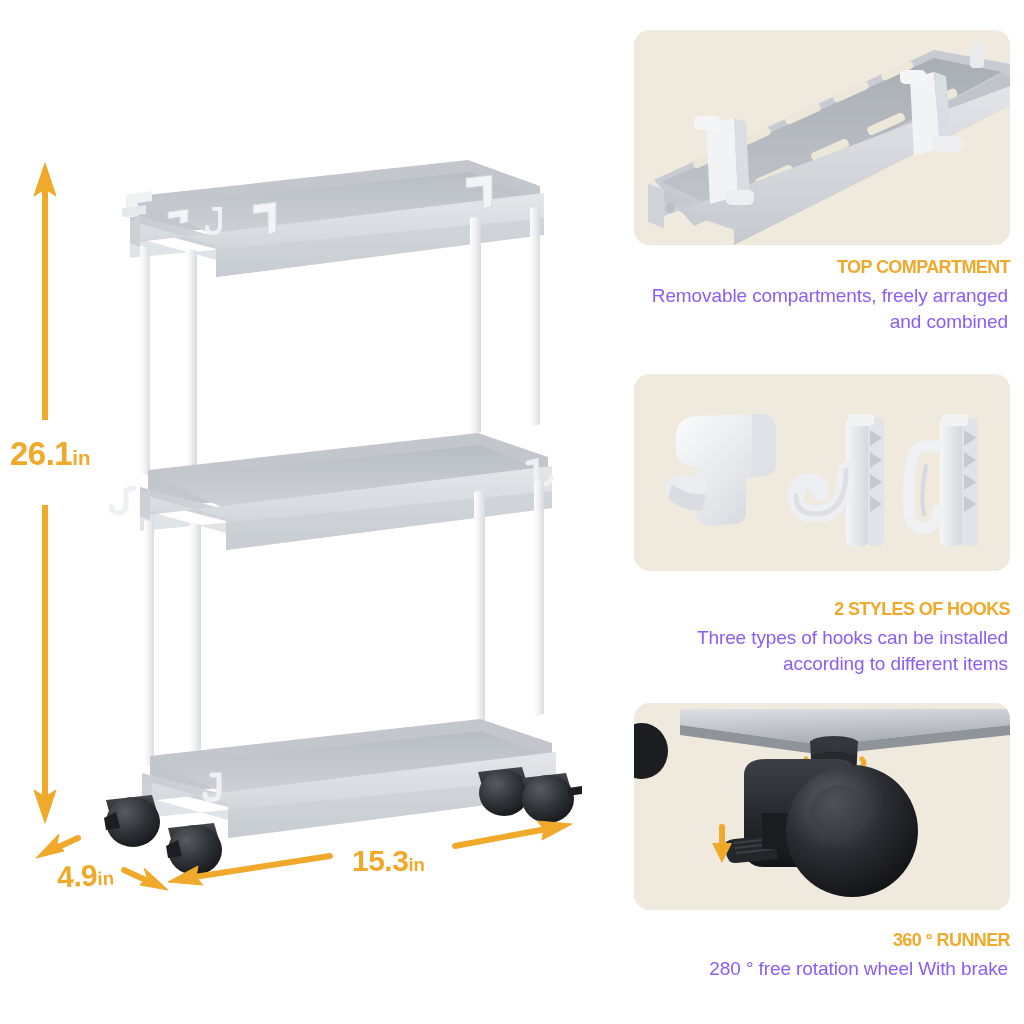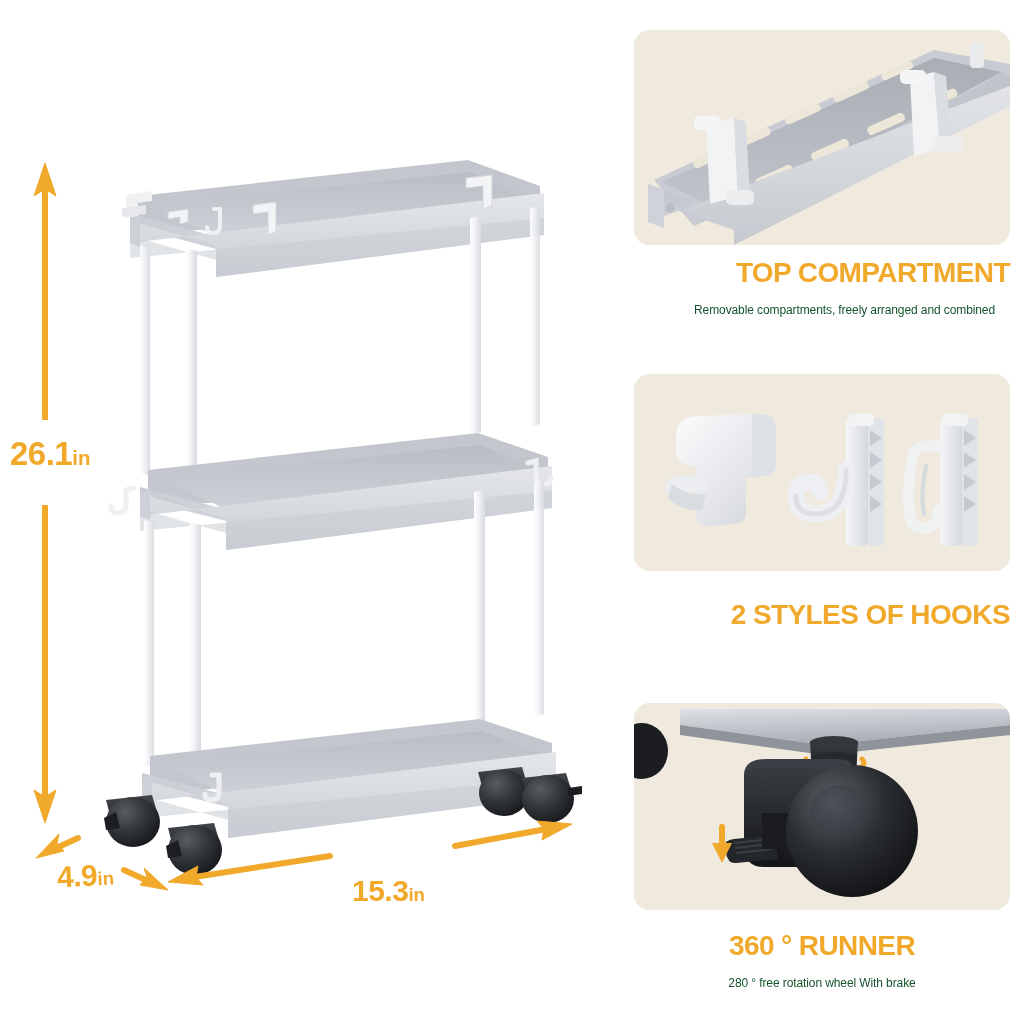--- a/index.html
+++ b/index.html
@@ -31,21 +31,20 @@
     font-size:33px;
   }
   #dim-depth-label{
     left:57px;top:861px;
     font-size:30px;
     transform:rotate(-3deg);
   }
   #dim-width-label{
     left:352px;top:846px;
     font-size:30px;
-    margin-top:30px;
   }
 
   
   .panel{
     position:absolute;
     left:634px;width:376px;
     background:#EFE9DE;
     border-radius:16px;
     overflow:hidden;
   }
@@ -54,35 +53,35 @@
   #panel-wheel{top:703px;height:207px;}
   .panel svg{display:block;width:100%;height:100%;}
 
   .caption{
     position:absolute;
     left:634px;width:376px;
     text-align:right;
   }
   #caption-top{top:258px;}
   #caption-hooks{top:600px;}
-  #caption-wheel{top:931px;text-align:center;}
+  #caption-wheel{top:931px;}
 
   .caption h2{
     margin:0 0 6px 0;
     color:#F0A92A;
-    font-size:28px;
+    font-size:18px;
     font-weight:700;
     letter-spacing:-0.6px;
     line-height:1.05;
     white-space:nowrap;
   }
   .caption p{
-    margin:15px;
-    color:#14532d;
-    font-size:12px;
+    margin:2px;
+    color:#8b5cf6;
+    font-size:19px;
     font-weight:400;
     line-height:1.35;
     letter-spacing:-0.1px;
   }
 </style>
 </head>
 <body>
 
 <div class="stage">
 
@@ -342,20 +341,21 @@
         <path d="M330,56 l12,8 l-12,8 Z M330,78 l12,8 l-12,8 Z M330,100 l12,8 l-12,8 Z M330,122 l12,8 l-12,8 Z" fill="#C6CAD0"></path>
         <rect x="308" y="40" width="26" height="12" rx="4" fill="#F2F3F5"></rect>
         <path d="M306,72 l-14,0 q-12,0 -14,14 q-6,36 -2,56 q2,14 16,12 q12,-2 12,-18" fill="none" stroke="#EFF1F3" stroke-width="11" stroke-linecap="round"></path>
         <path d="M292,92 q-6,30 -2,48" fill="none" stroke="#D6D9DE" stroke-width="4" stroke-linecap="round"></path>
       </g>
     </svg>
   </div>
 
   <div class="caption" id="caption-hooks">
     <h2>2 STYLES OF HOOKS</h2>
+    <p>Three types of hooks can be installed according to different items</p>
   </div>
 
   <div class="panel" id="panel-wheel">
     <svg viewBox="0 0 376 207">
       <defs>
         <linearGradient id="shelfG" x1="0" y1="0" x2="0.3" y2="1">
           <stop offset="0%" stop-color="#DDE0E5"></stop>
           <stop offset="100%" stop-color="#A9ADB4"></stop>
         </linearGradient>
         <radialGradient id="tyreG" cx="36%" cy="28%" r="78%">

